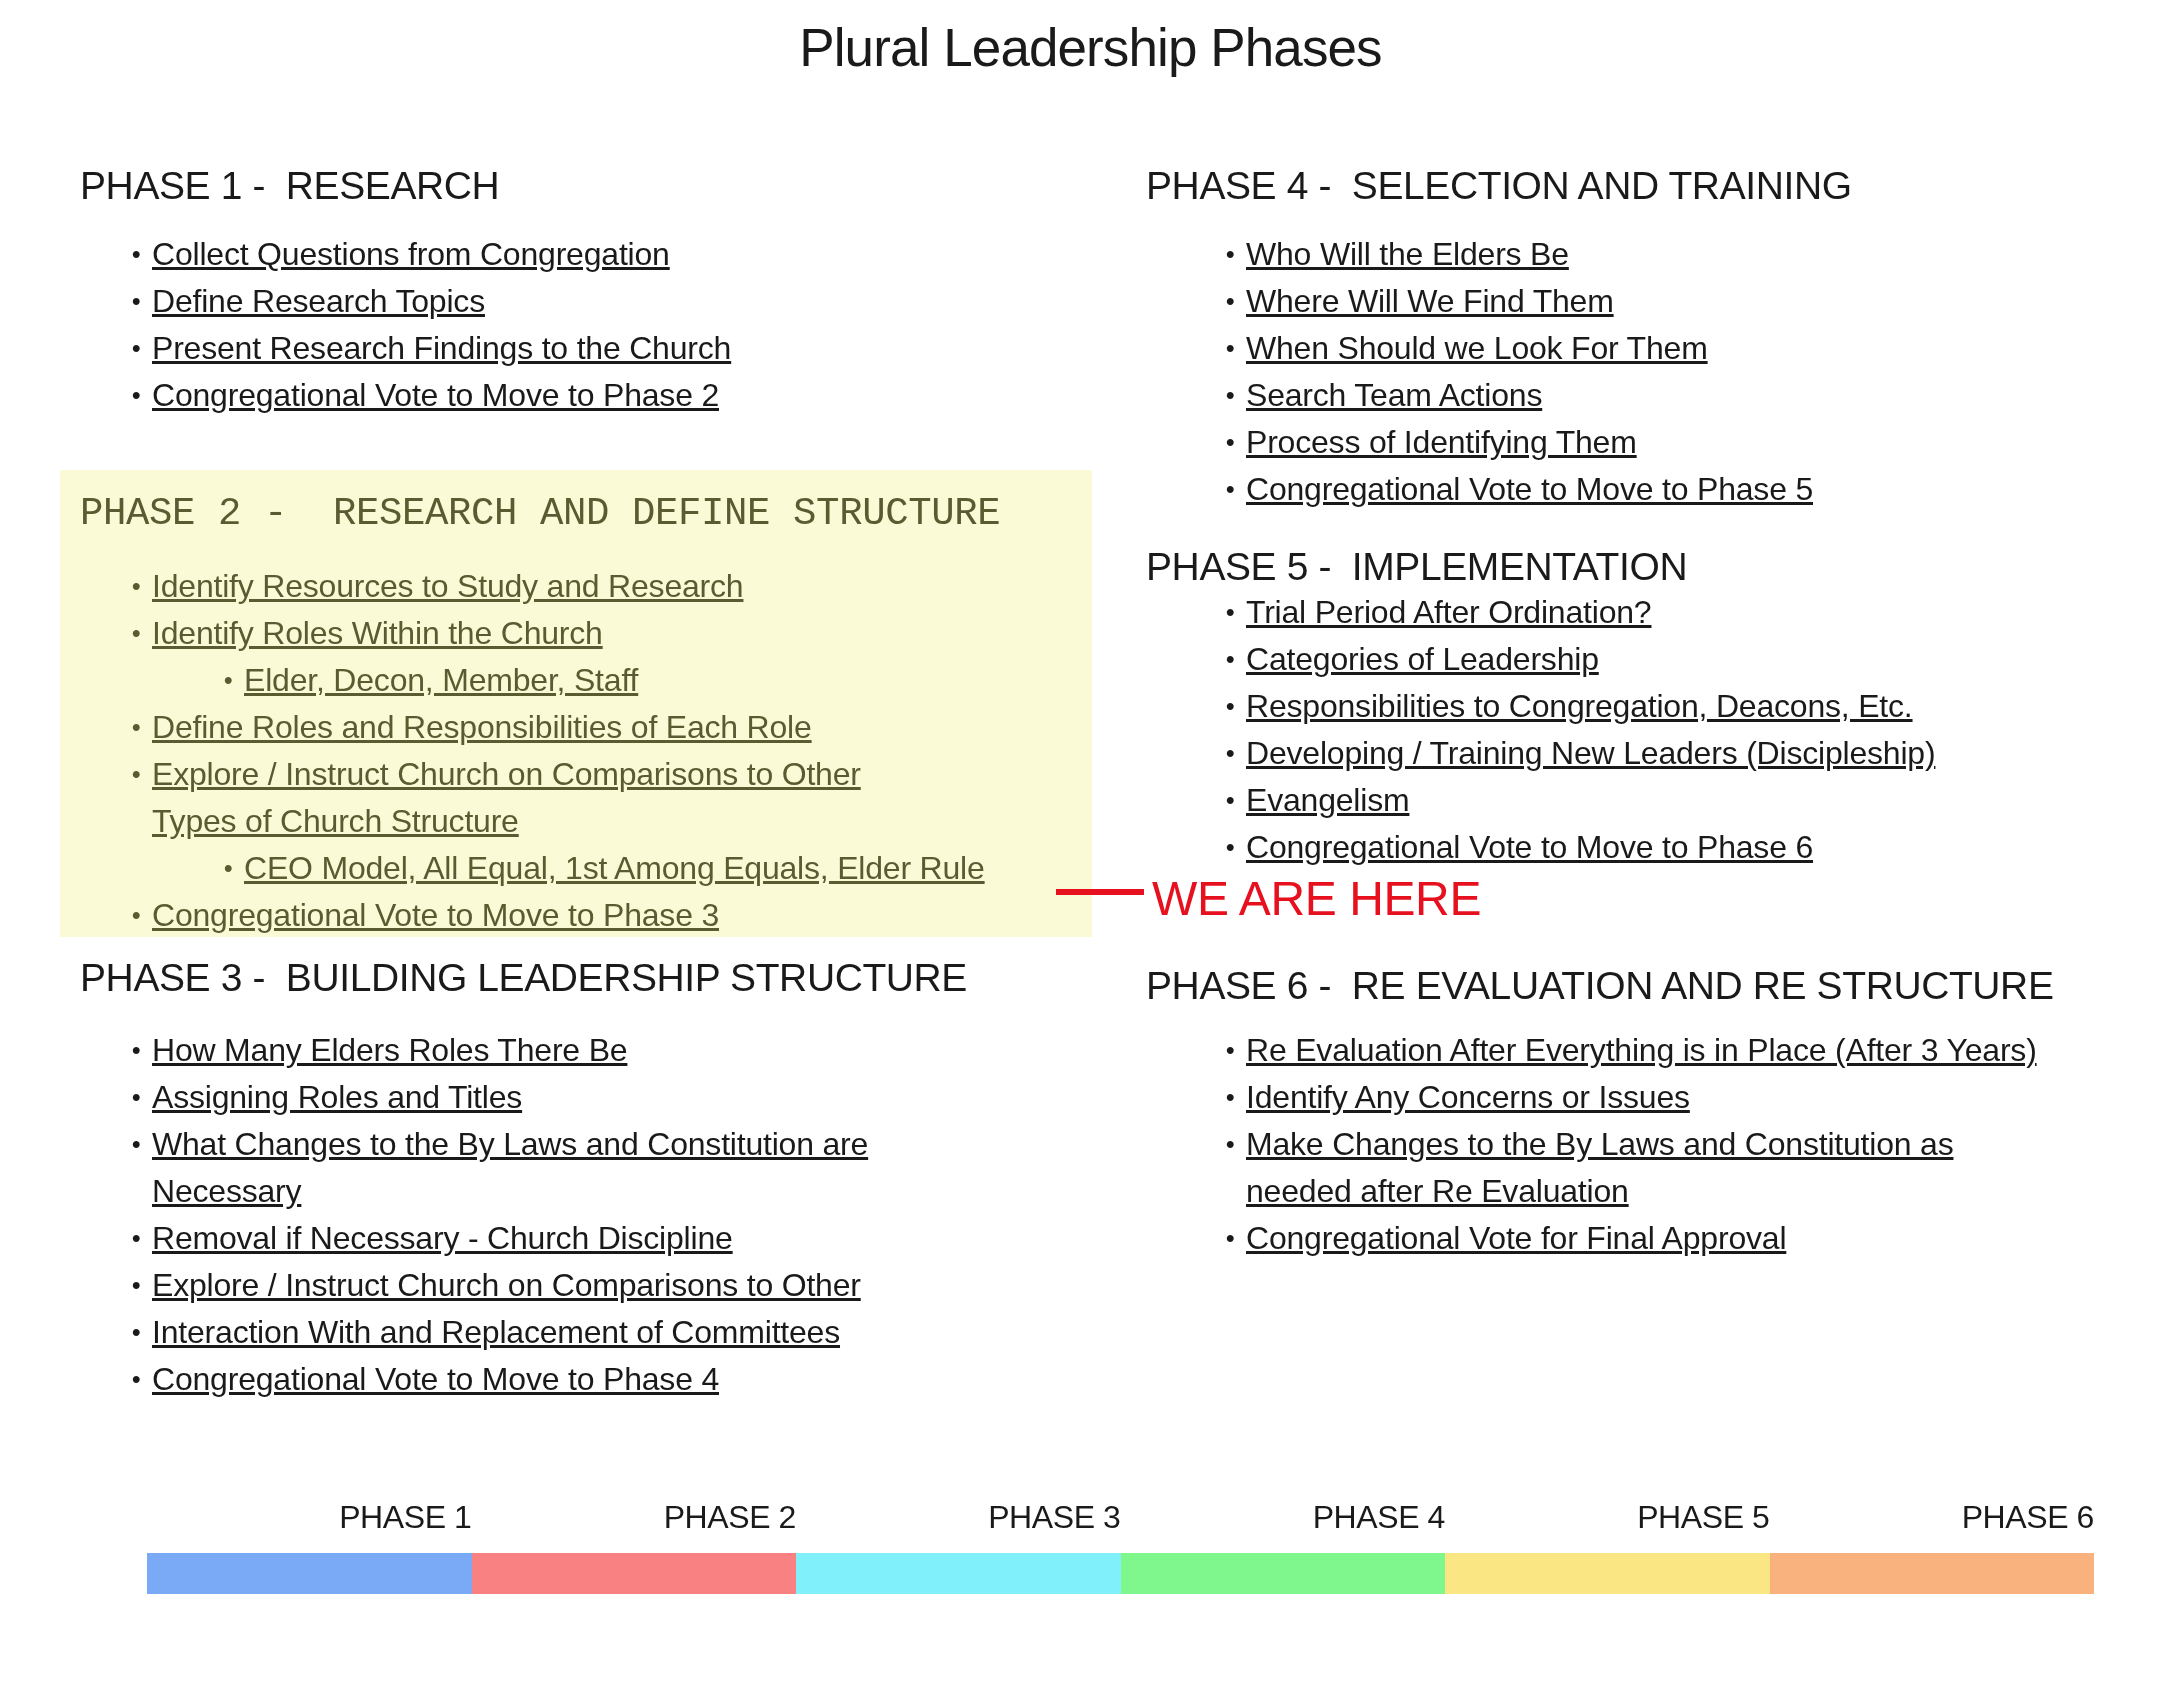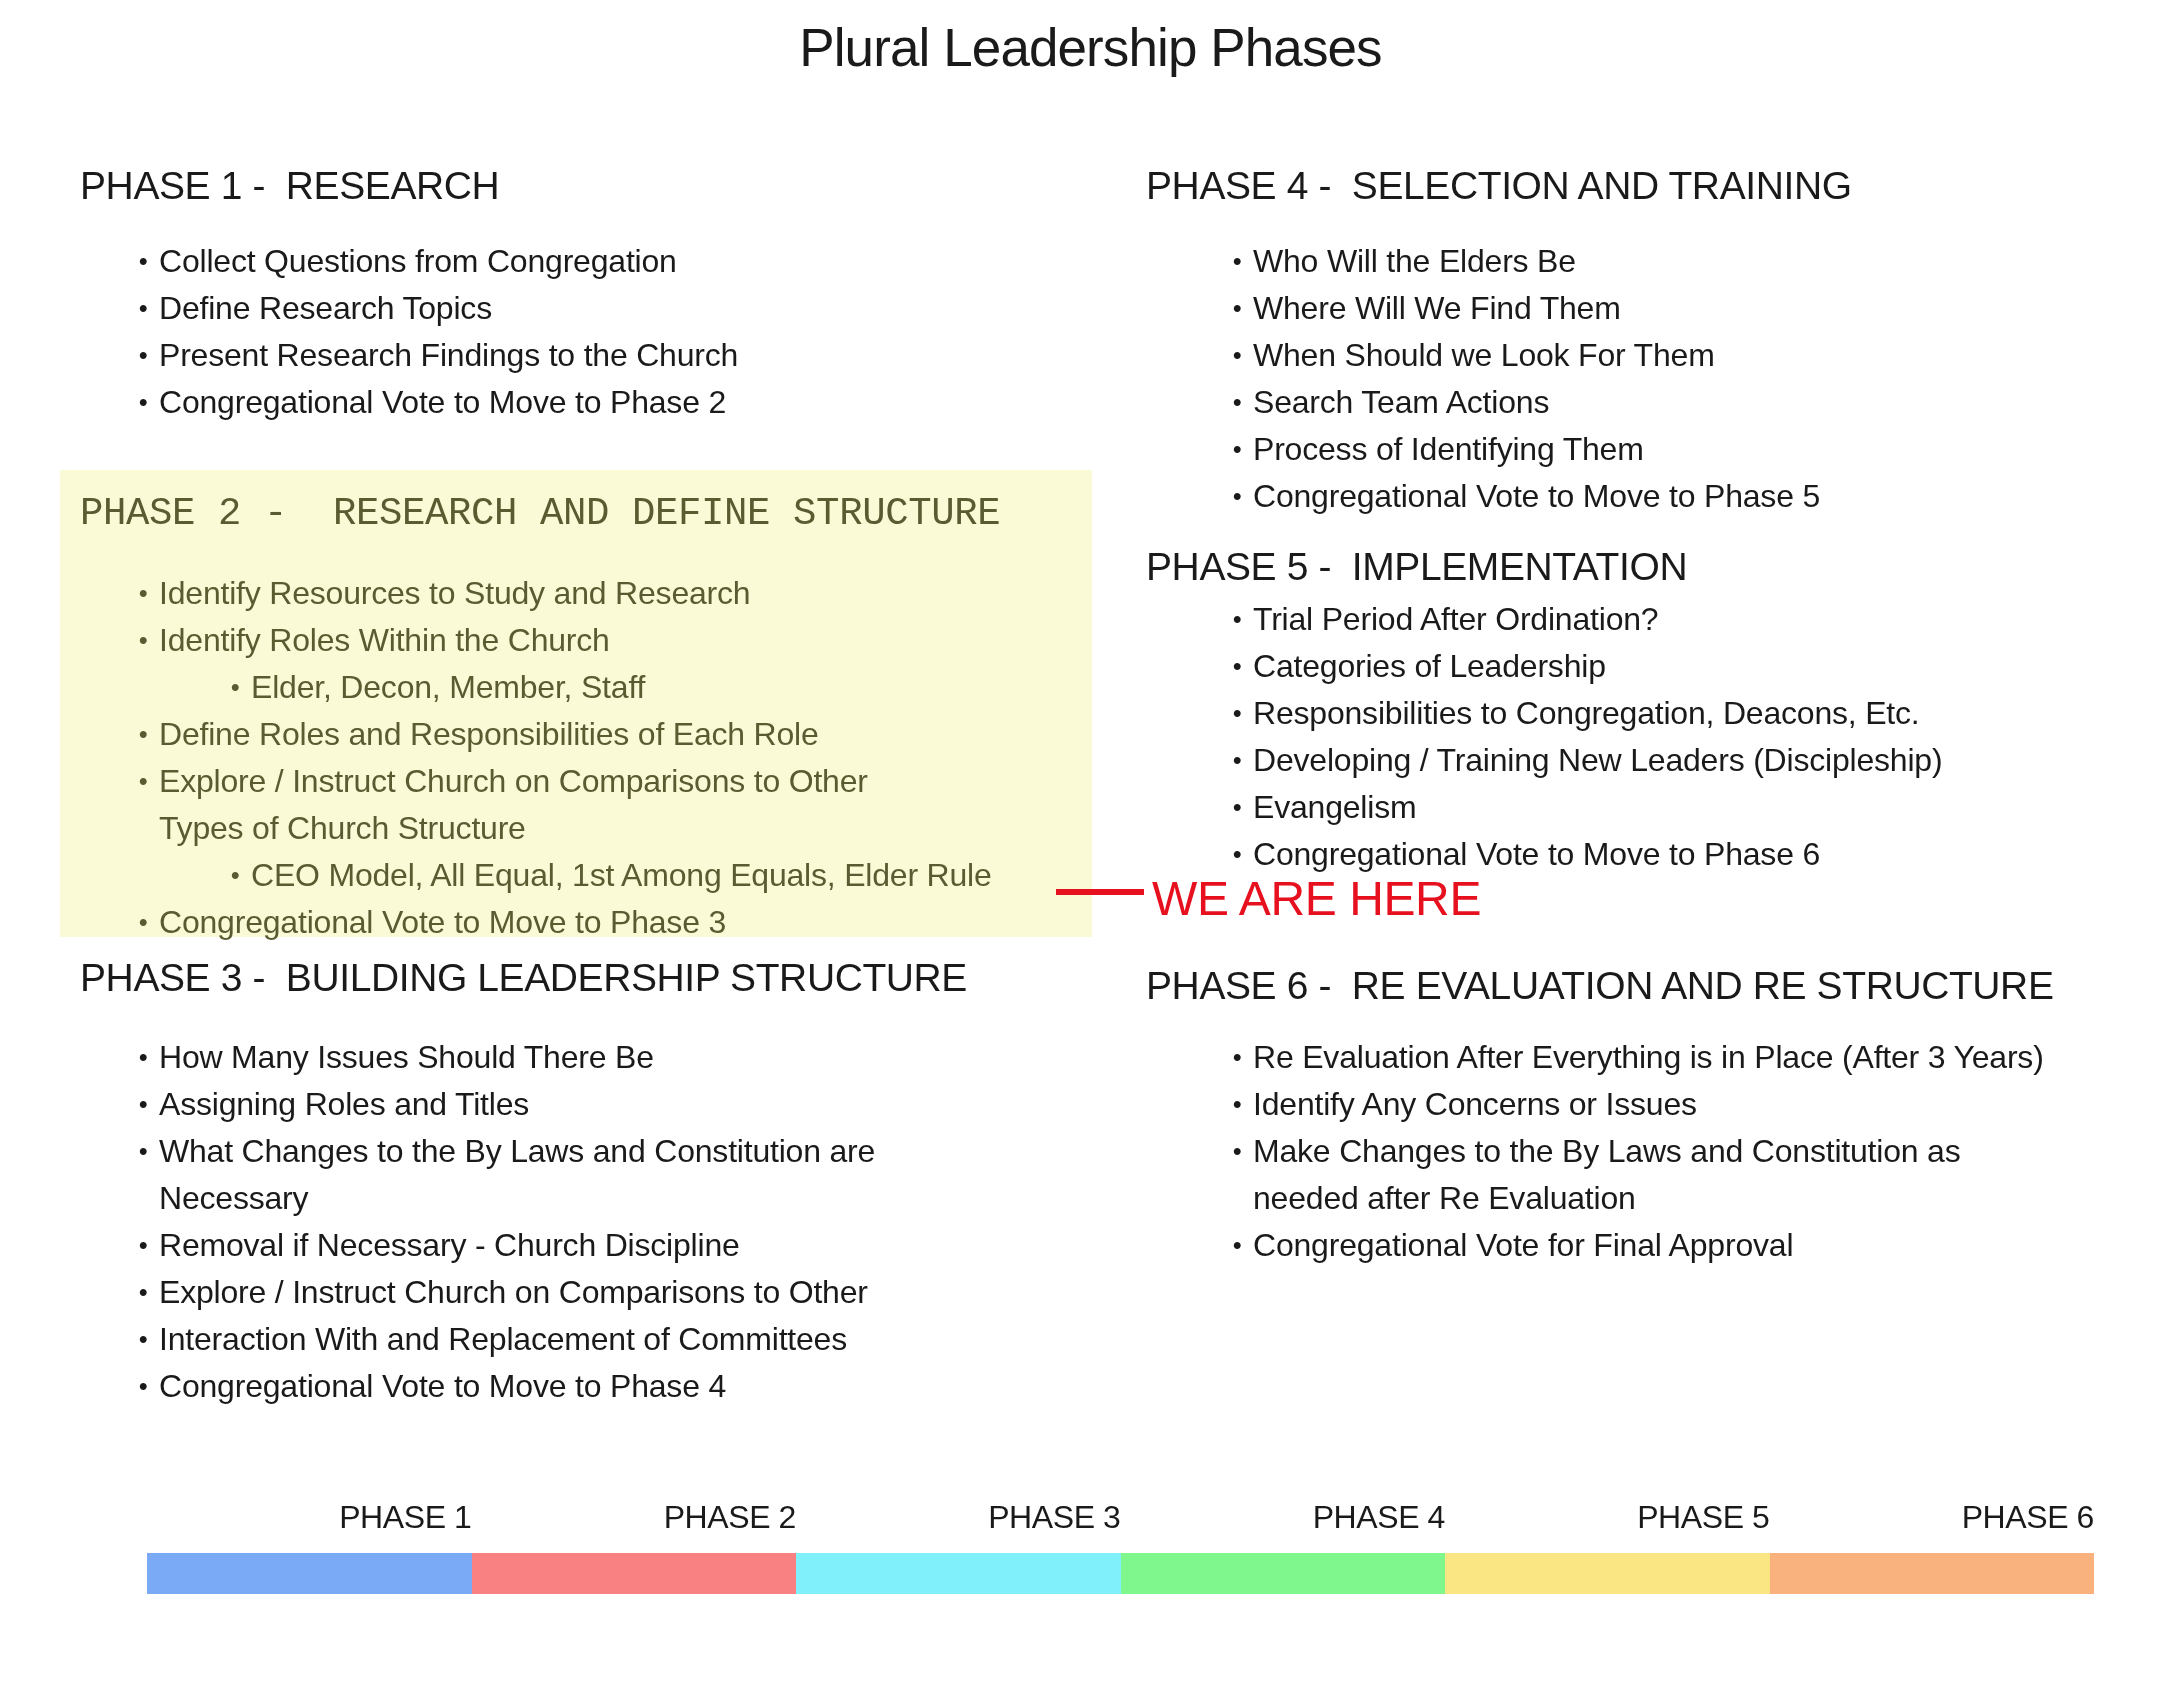--- a/index.html
+++ b/index.html
@@ -23,26 +23,27 @@
   }
   .phase-heading{
     position:absolute;
     font-size:39px;
     font-weight:400;
     letter-spacing:-0.4px;
     white-space:pre;
   }
   .bullet-list{
     position:absolute;
-    margin:15px;
+    margin:8px;
     padding:0;
     list-style:none;
     font-size:32px;
     line-height:47px;
     letter-spacing:-0.2px;
+    text-decoration:underline;
   }
   .bullet-list li{
     position:relative;
     padding-left:22px;
     white-space:pre-line;
   }
   .bullet-list li::before{
     content:"\2022";
     position:absolute;
     left:1.7px;
@@ -133,21 +134,21 @@
     <li class="lvl2">Elder, Decon, Member, Staff</li>
     <li class="lvl1">Define Roles and Responsibilities of Each Role</li>
     <li class="lvl1">Explore / Instruct Church on Comparisons to Other
 Types of Church Structure</li>
     <li class="lvl2">CEO Model, All Equal, 1st Among Equals, Elder Rule</li>
     <li class="lvl1">Congregational Vote to Move to Phase 3</li>
   </ul>
 
   <div class="phase-heading" id="p3-h">PHASE 3 -  BUILDING LEADERSHIP STRUCTURE</div>
   <ul class="bullet-list" id="p3-l">
-    <li class="lvl1">How Many Issues Should There Be</li>
+    <li class="lvl1">How Many Elders Roles There Be</li>
     <li class="lvl1">Assigning Roles and Titles</li>
     <li class="lvl1">What Changes to the By Laws and Constitution are
 Necessary</li>
     <li class="lvl1">Removal if Necessary - Church Discipline</li>
     <li class="lvl1">Explore / Instruct Church on Comparisons to Other</li>
     <li class="lvl1">Interaction With and Replacement of Committees</li>
     <li class="lvl1">Congregational Vote to Move to Phase 4</li>
   </ul>
 
   <div class="phase-heading" id="p4-h">PHASE 4 -  SELECTION AND TRAINING</div>

